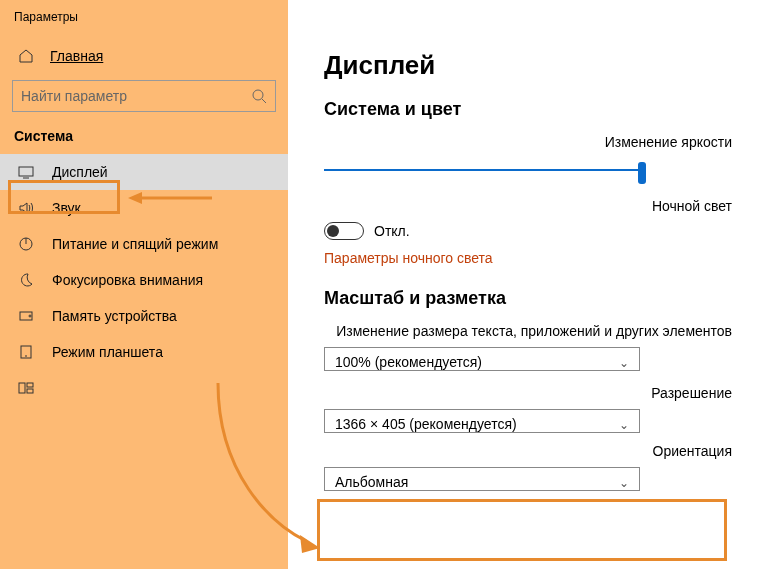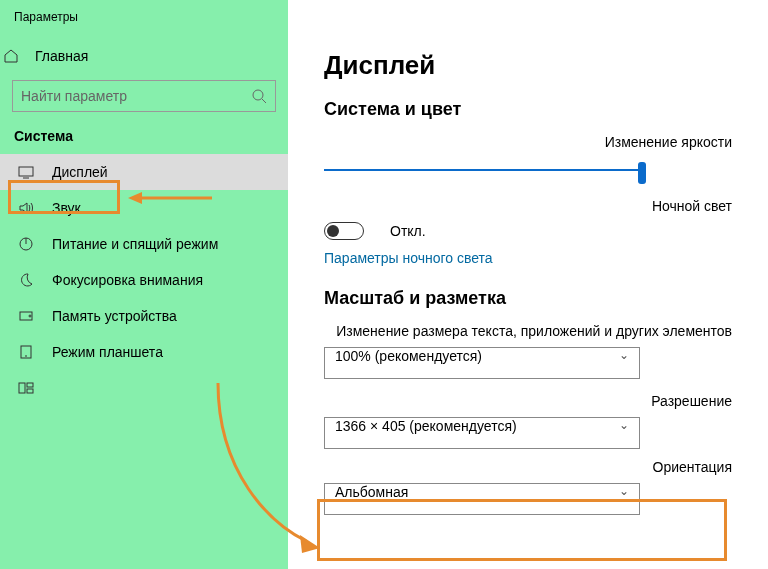--- a/index.html
+++ b/index.html
@@ -9,33 +9,34 @@
     font-size: 14px;
     color: #000;
     background: #fff;
     width: 768px;
     height: 569px;
     overflow: hidden;
     display: flex;
   }
   .sidebar {
     width: 288px;
-    background: #86efac;
+    background: #fdba74;
     height: 100%;
     padding-top: 10px;
   }
   .window-title {
     padding: 0 14px 14px;
     font-size: 12px;
   }
   .home-row {
     display: flex; align-items: center;
-    padding: 10px 3px;
+    padding: 10px 18px;
     gap: 16px;
     cursor: default;
+    text-decoration: underline;
   }
   .search-box {
     margin: 6px 12px 16px;
     border: 1px solid #999;
     height: 32px;
     display: flex; align-items: center;
     padding: 0 8px;
     background: #fff0;
     color: #666;
     justify-content: space-between;
@@ -88,33 +89,33 @@
   .slider {
     position: relative; width: 316px; height: 24px; margin-bottom: 16px;
   }
   .slider-track {
     position:absolute; top:11px; height:2px; width:100%; background:#0b6bcb;
   }
   .slider-thumb {
     position:absolute; top:4px; right:-6px; width:8px; height:22px;
     background:#0b6bcb; border-radius:3px;
   }
-  .toggle-row { display:flex; align-items:center; gap:26px; margin-bottom:10px; }
+  .toggle-row { display:flex; align-items:center; gap:10px; margin-bottom:10px; }
   .toggle {
     width:40px; height:18px; border:1px solid #333; border-radius:10px;
     position:relative; background:#fff;
   }
   .toggle-knob {
     position:absolute; left:2px; top:2px; width:12px; height:12px; border-radius:50%;
     background:#333;
   }
-  .link { color:#0369a1; cursor:default; margin-bottom:22px; display:inline-block;}
+  .link { color:#c2410c; cursor:default; margin-bottom:22px; display:inline-block;}
   .select {
-    border:1px solid #888; width:316px; height:32px;
-    display:flex; align-items:flex-start; justify-content:space-between;
+    border:1px solid #888; width:316px; height:24px;
+    display:flex; align-items:flex-end; justify-content:space-between;
     padding:0 10px; margin-bottom:10px;
   }
   .chev { font-size:12px; color:#555; }
   .gap { height:4px; }
 </style>
 </head>
 <body>
 
 <div class="sidebar">
   <div class="window-title">Параметры</div>

